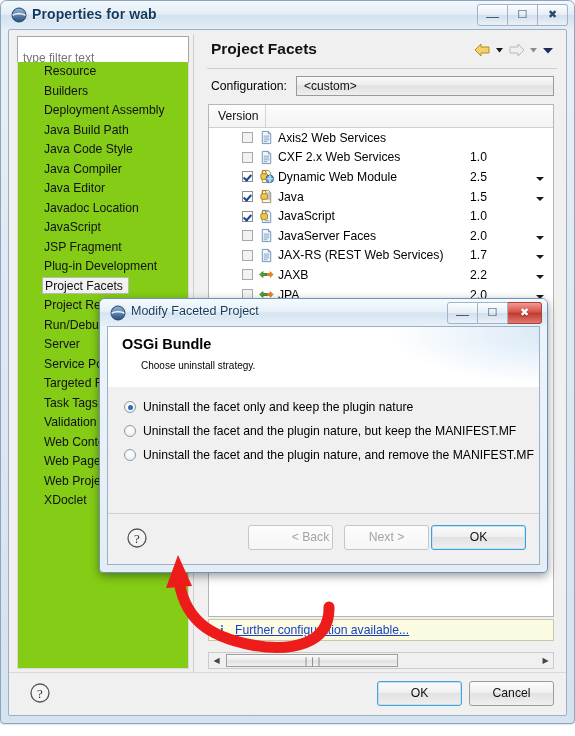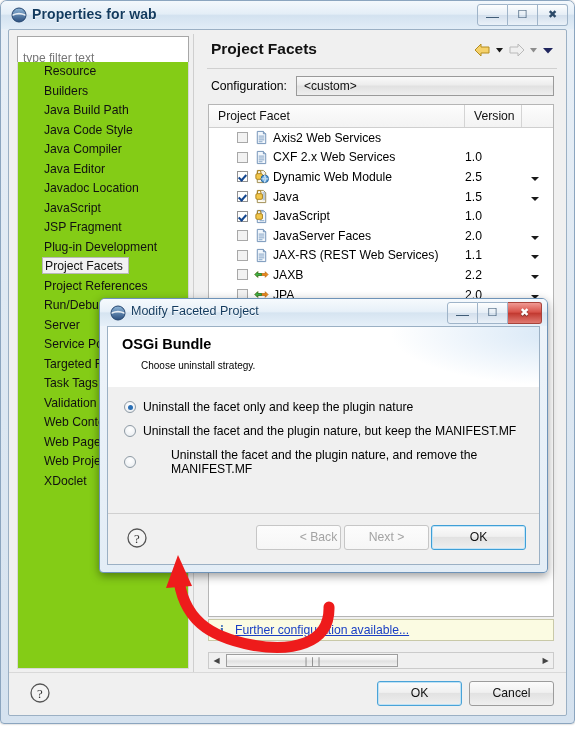--- a/index.html
+++ b/index.html
@@ -101,21 +101,21 @@
     background:linear-gradient(180deg,#fdfdfd 0%,#f3f3f3 100%);
     border-bottom:1px solid #cfcfcf;
   }
   .th{
     font-size:12.2px;color:#111;line-height:22px;padding-left:9px;
     border-right:1px solid #d4d4d4;box-sizing:border-box;
   }
   .th.c1{width:256px;}
   .th.c2{width:57px;}
   .th.c3{flex:1;border-right:none;}
-  .trow{height:19.6px;display:flex;align-items:center;font-size:12.2px;}
+  .trow{height:19.6px;display:flex;align-items:center;font-size:12.2px;justify-content:flex-end;}
   .cell-name{width:256px;display:flex;align-items:center;padding-left:28px;box-sizing:border-box;}
   .cb{
     width:11px;height:11px;border:1px solid #909090;background:#fff;
     box-sizing:border-box;position:relative;flex:0 0 auto;
   }
   .cb.on::after{
     content:"";position:absolute;left:2px;top:1px;width:3px;height:6px;
     border:solid #15488f;border-width:0 2px 2px 0;transform:rotate(42deg);
   }
   .cb.off{background:#f2f2f2;border-color:#a8a8a8;}
@@ -263,20 +263,21 @@
       </div>
     </div>
 
     <div class="client">
 
       <div class="filter-box">type filter text</div>
 
       <div class="tree" id="tree">
           <div class="tree-item">Resource</div>
           <div class="tree-item">Builders</div>
+          <div class="tree-item">Deployment Assembly</div>
           <div class="tree-item">Java Build Path</div>
           <div class="tree-item">Java Code Style</div>
           <div class="tree-item">Java Compiler</div>
           <div class="tree-item">Java Editor</div>
           <div class="tree-item">Javadoc Location</div>
           <div class="tree-item">JavaScript</div>
           <div class="tree-item">JSP Fragment</div>
           <div class="tree-item">Plug-in Development</div>
           <div class="tree-row-sel"><div class="tree-item sel">Project Facets</div></div>
           <div class="tree-item">Project References</div>
@@ -325,21 +326,20 @@
           </span>
         </div>
 
         <div class="hr"></div>
 
         <div class="cfg-label">Configuration:</div>
         <div class="cfg-combo">&lt;custom&gt;</div>
 
         <div class="tbl">
           <div class="thead">
-            <div class="th c1">Project Facet</div>
             <div class="th c2">Version</div>
             <div class="th c3"></div>
           </div>
           <div id="tbody">
               <div class="trow">
                 <div class="cell-name">
                   <span class="cb off"></span>
                   <span class="fico"><svg width="15" height="15" viewBox="0 0 16 16">
                       <path d="M3.5 1.5 H10 L12.5 4 V14.5 H3.5 Z" fill="#f2f7fc" stroke="#6f8fb5"></path>
                       <path d="M10 1.5 V4 H12.5" fill="#cfe0f0" stroke="#6f8fb5"></path>
@@ -445,21 +445,21 @@
                       <path d="M10 1.5 V4 H12.5" fill="#cfe0f0" stroke="#6f8fb5"></path>
                       <g stroke="#7fa0c4">
                         <line x1="5" y1="6.5" x2="11" y2="6.5"></line>
                         <line x1="5" y1="8.5" x2="11" y2="8.5"></line>
                         <line x1="5" y1="10.5" x2="11" y2="10.5"></line>
                         <line x1="5" y1="12.5" x2="9" y2="12.5"></line>
                       </g>
                     </svg></span>
                   <span class="fname">JAX-RS (REST Web Services)</span>
                 </div>
-                <div class="cell-ver">1.1</div>
+                <div class="cell-ver">1.7</div>
                 <div class="cell-arrow"><i></i></div>
               </div>
               <div class="trow">
                 <div class="cell-name">
                   <span class="cb off"></span>
                   <span class="fico"><svg width="15" height="15" viewBox="0 0 16 16">
                       <path d="M1 8 L4 5 L4 7 L12 7 L12 5 L15 8 L12 11 L12 9 L4 9 L4 11 Z" fill="#f08a1c" stroke="#b35f00" stroke-width=".7" stroke-linejoin="round"></path>
                       <path d="M1 8 L4 5 L4 7 L8 7 L8 9 L4 9 L4 11 Z" fill="#3fb54a" stroke="#1d7a29" stroke-width=".7"></path>
                     </svg></span>
                   <span class="fname">JAXB</span>
@@ -562,34 +562,34 @@
 
       <div class="dlg-main">
         <div class="rad-row" style="top:13px;">
           <span class="radio on"></span>
           <span>Uninstall the facet only and keep the plugin nature</span>
         </div>
         <div class="rad-row" style="top:37px;">
           <span class="radio"></span>
           <span>Uninstall the facet and the plugin nature, but keep the MANIFEST.MF</span>
         </div>
-        <div class="rad-row" style="top:61px;gap:28px;">
+        <div class="rad-row" style="top:61px;">
           <span class="radio"></span>
           <span>Uninstall the facet and the plugin nature, and remove the MANIFEST.MF</span>
         </div>
       </div>
 
       <div class="dlg-bot">
         <span style="position:absolute;left:18px;top:13px;">
           <svg width="22" height="22" viewBox="0 0 22 22">
             <circle cx="11" cy="11" r="9" fill="#f4f4f4" stroke="#555" stroke-width="1.3"></circle>
             <text x="11" y="16" font-size="13" text-anchor="middle" fill="#333" font-family="Liberation Serif, serif">?</text>
           </svg>
         </span>
-        <div class="dbtn dis" style="left:148px;padding-left:40px;">&lt; Back</div>
+        <div class="dbtn dis" style="left:140px;padding-left:40px;">&lt; Back</div>
         <div class="dbtn dis" style="left:236px;">Next &gt;</div>
         <div class="dbtn def" style="right:13px;">OK</div>
       </div>
     </div>
   </div>
 
   <svg class="annot" viewBox="0 0 575 736">
     <path d="M329 607 C 330 645, 290 652, 252 645 C 210 637, 182 620, 178 573" stroke="#ee1b1b" stroke-width="11" fill="none" stroke-linecap="round"></path>
     <path d="M178 555 L 166 588 L 192 586 Z" fill="#ee1b1b"></path>
   </svg>

